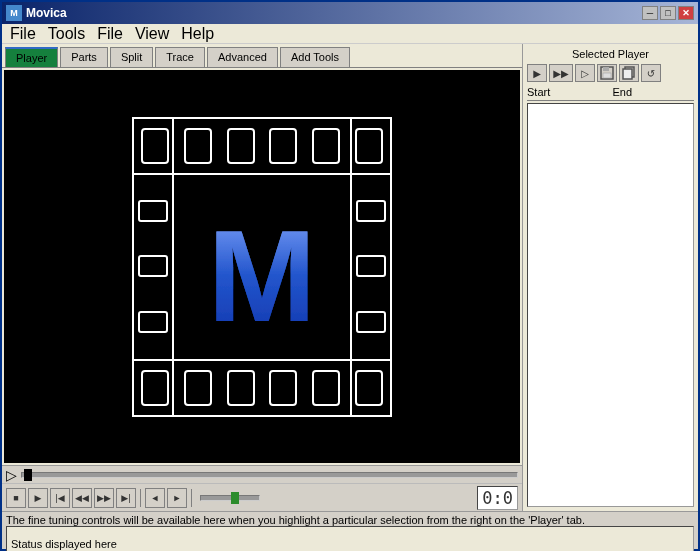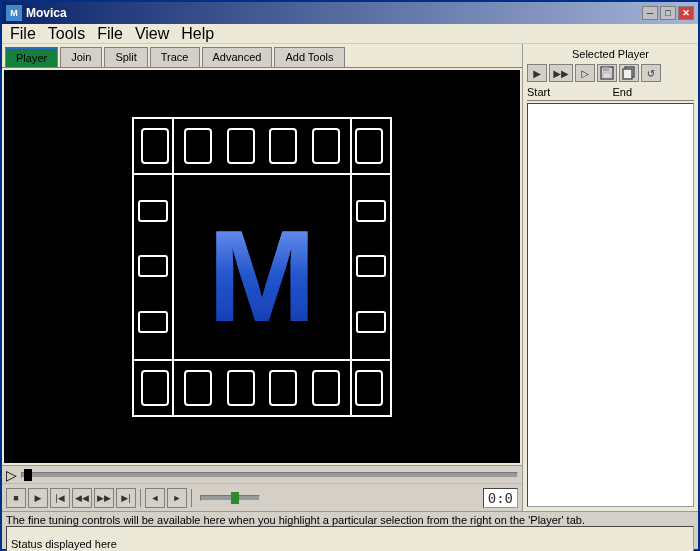--- a/index.html
+++ b/index.html
@@ -42,21 +42,21 @@
     
     .seek-bar-area { height: 18px; background: #d4d0c8; display: flex; align-items: center; padding: 0 4px; flex-shrink: 0; border-top: 1px solid #999; }
     .seek-track { flex: 1; height: 6px; background: #999; border: 1px inset #ccc; position: relative; }
     .seek-thumb { position: absolute; left: 2px; top: -4px; width: 8px; height: 12px; background: #000; cursor: pointer; }
 
     
     .controls-bar { height: 28px; background: #d4d0c8; display: flex; align-items: center; padding: 0 4px; gap: 2px; flex-shrink: 0; border-top: 1px solid #bbb; }
     .ctrl-btn { width: 20px; height: 20px; background: #d4d0c8; border: 1px solid #808080; display: flex; align-items: center; justify-content: center; cursor: pointer; font-size: 9px; color: #333; }
     .vol-track { width: 60px; height: 6px; background: #999; border: 1px inset #ccc; position: relative; display: flex; align-items: center; margin: 0 4px; }
     .vol-thumb { position: absolute; left: 30px; top: -4px; width: 8px; height: 12px; background: #2c8c2c; cursor: pointer; }
-    .time-display { margin-left: auto; font-size: 14px; color: #333; font-family: monospace; background: #fff; border: 1px inset #999; padding: 1px 4px; min-width: 35px; text-align: right; }
+    .time-display { margin-left: auto; font-size: 17px; color: #333; font-family: monospace; background: #fff; border: 1px inset #999; padding: 1px 4px; min-width: 35px; text-align: right; }
 
     
     .right-panel { width: 175px; display: flex; flex-direction: column; padding: 4px; flex-shrink: 0; }
     .selected-parts-title { font-size: 11px; font-weight: normal; text-align: center; margin-bottom: 4px; color: #000; }
     .parts-toolbar { display: flex; gap: 2px; margin-bottom: 4px; }
     .parts-btn { width: 20px; height: 18px; background: #d4d0c8; border: 1px solid #808080; display: flex; align-items: center; justify-content: center; font-size: 10px; cursor: pointer; color: #333; }
     .parts-table-header { display: flex; gap: 4px; border-bottom: 1px solid #808080; padding-bottom: 2px; margin-bottom: 2px; }
     .parts-col { flex: 1; font-size: 11px; color: #000; }
     .parts-content { flex: 1; background: white; border: 1px inset #999; }
 
@@ -92,21 +92,21 @@
     <span class="menu-item">View</span>
     <span class="menu-item">Help</span>
   </div>
 
   <div class="main-content">
 
     <div class="left-panel">
 
       <div class="tabs">
         <div class="tab active">Player</div>
-        <div class="tab">Join</div>
+        <div class="tab">Parts</div>
         <div class="tab">Split</div>
         <div class="tab">Trace</div>
         <div class="tab">Advanced</div>
         <div class="tab">Add Tools</div>
       </div>
 
       <div class="tab-content-area">
 
         <div class="video-area">
 

